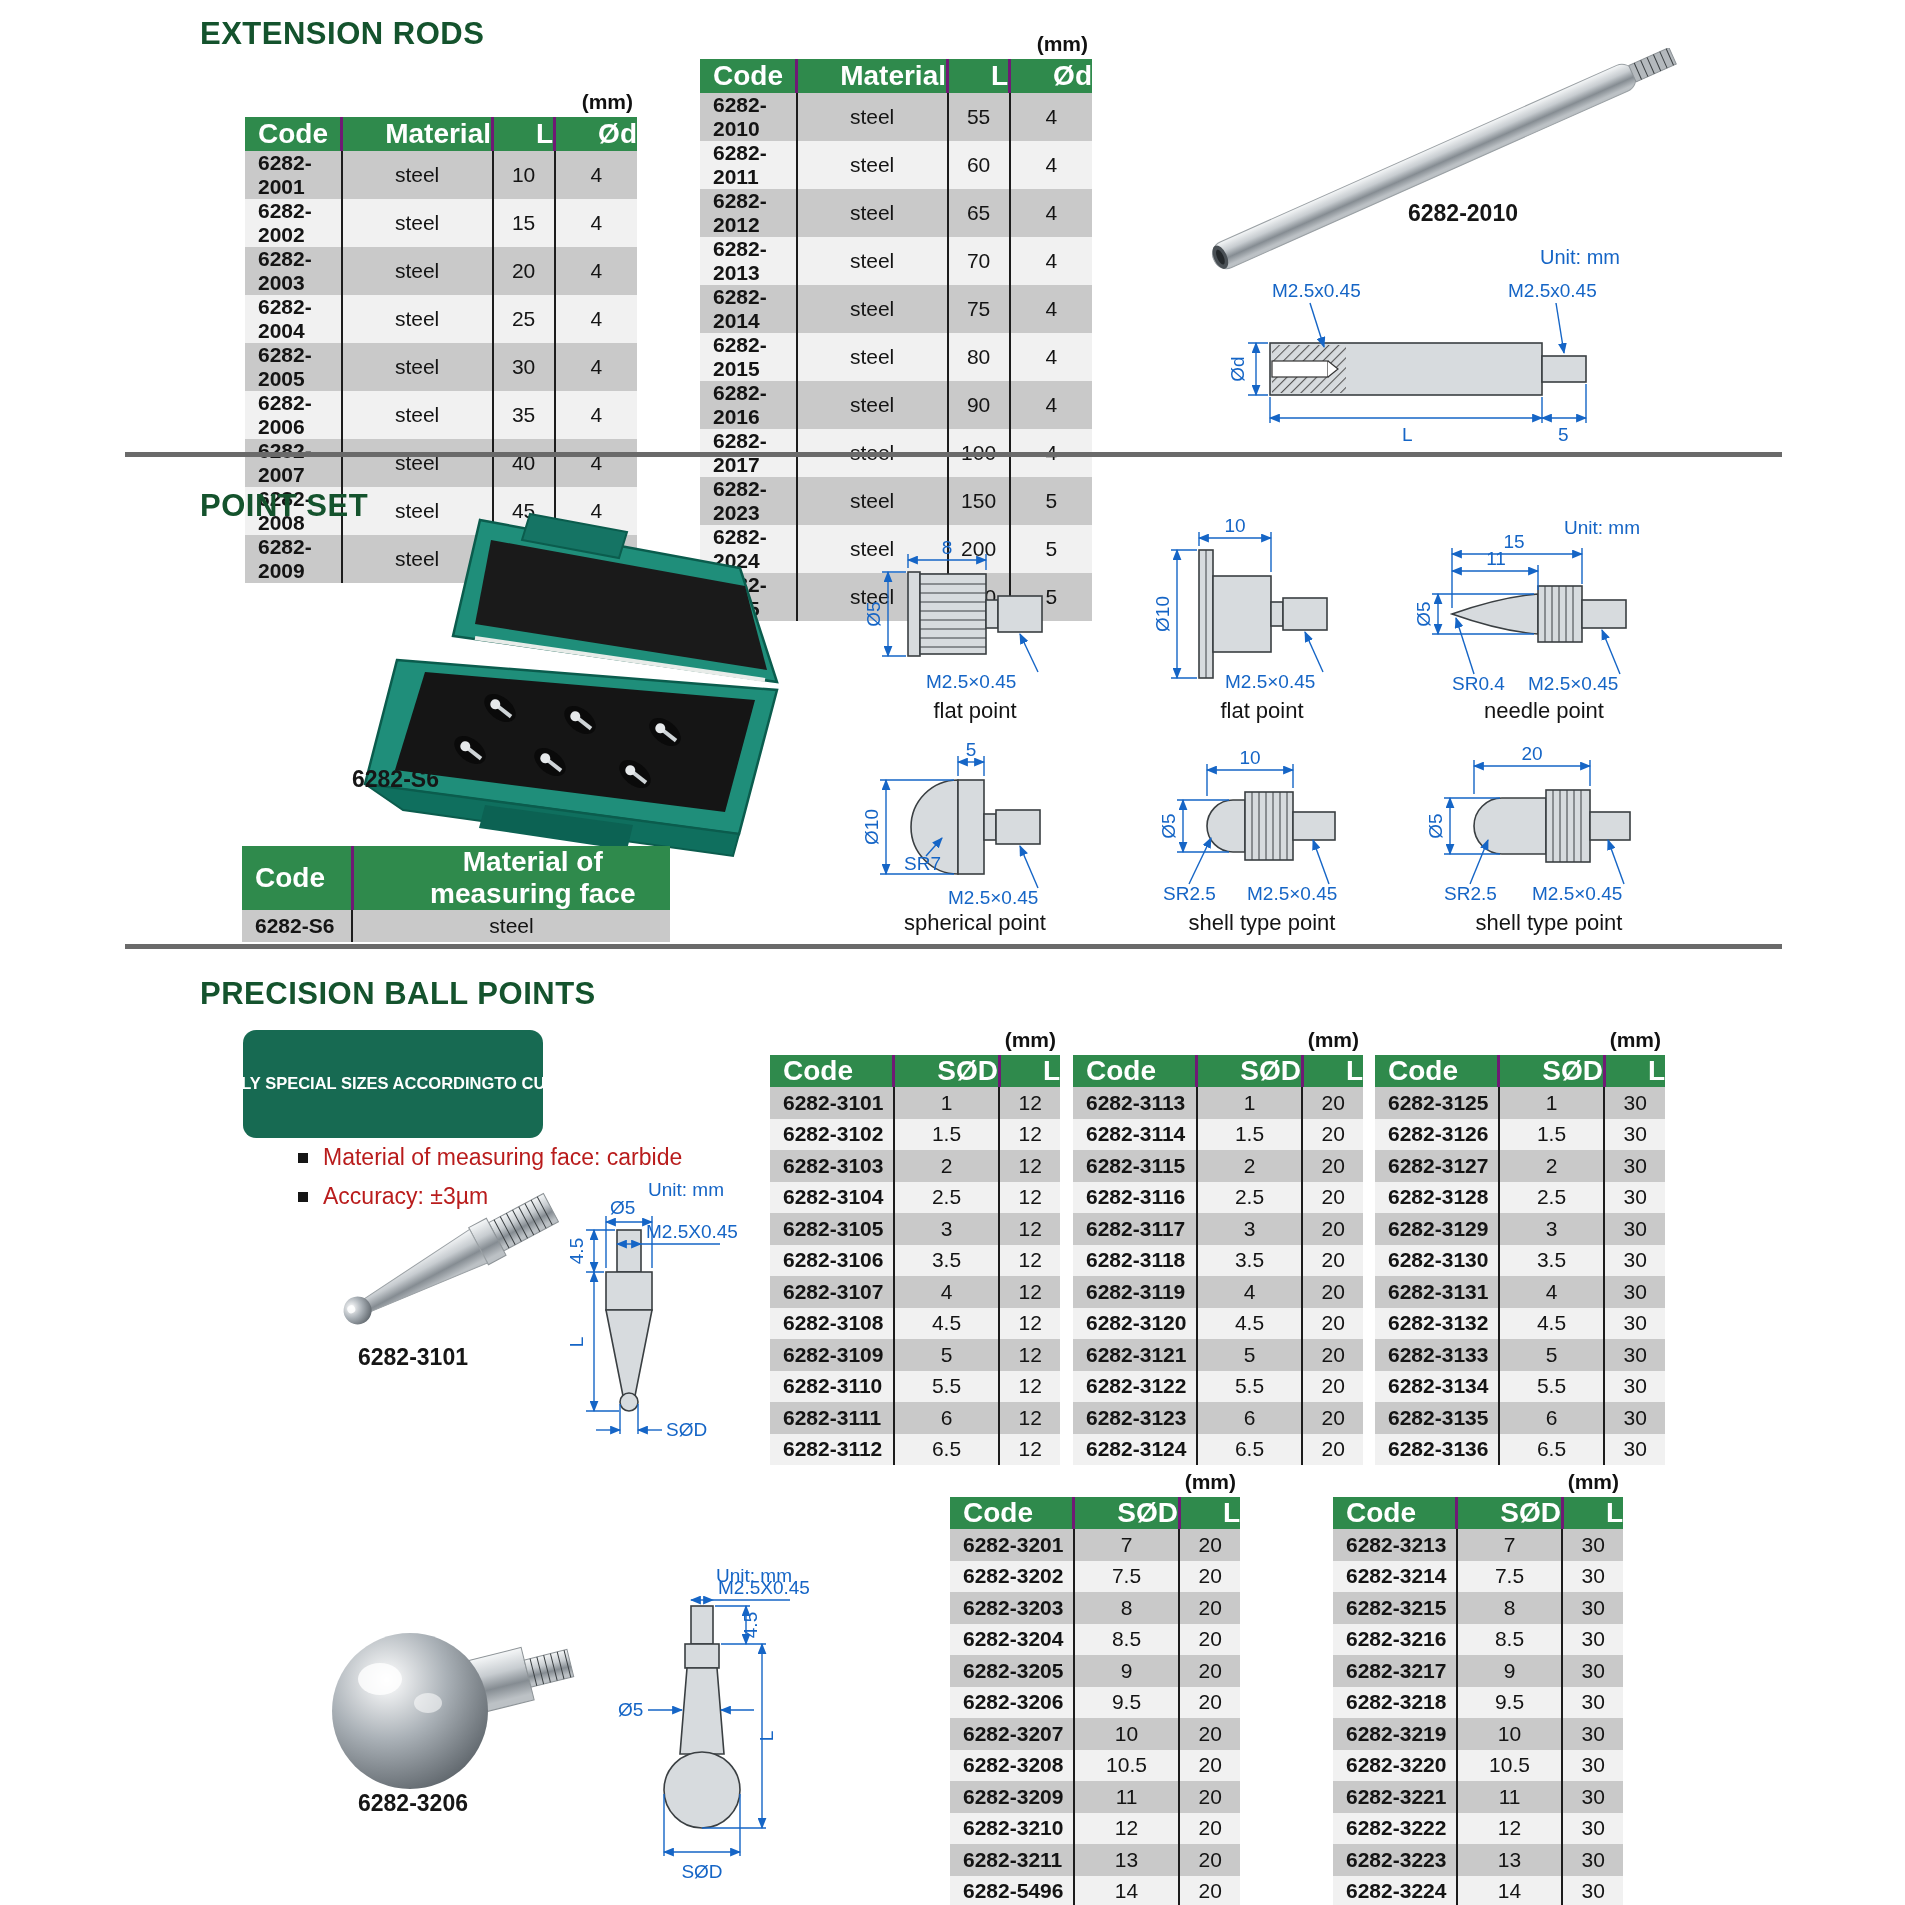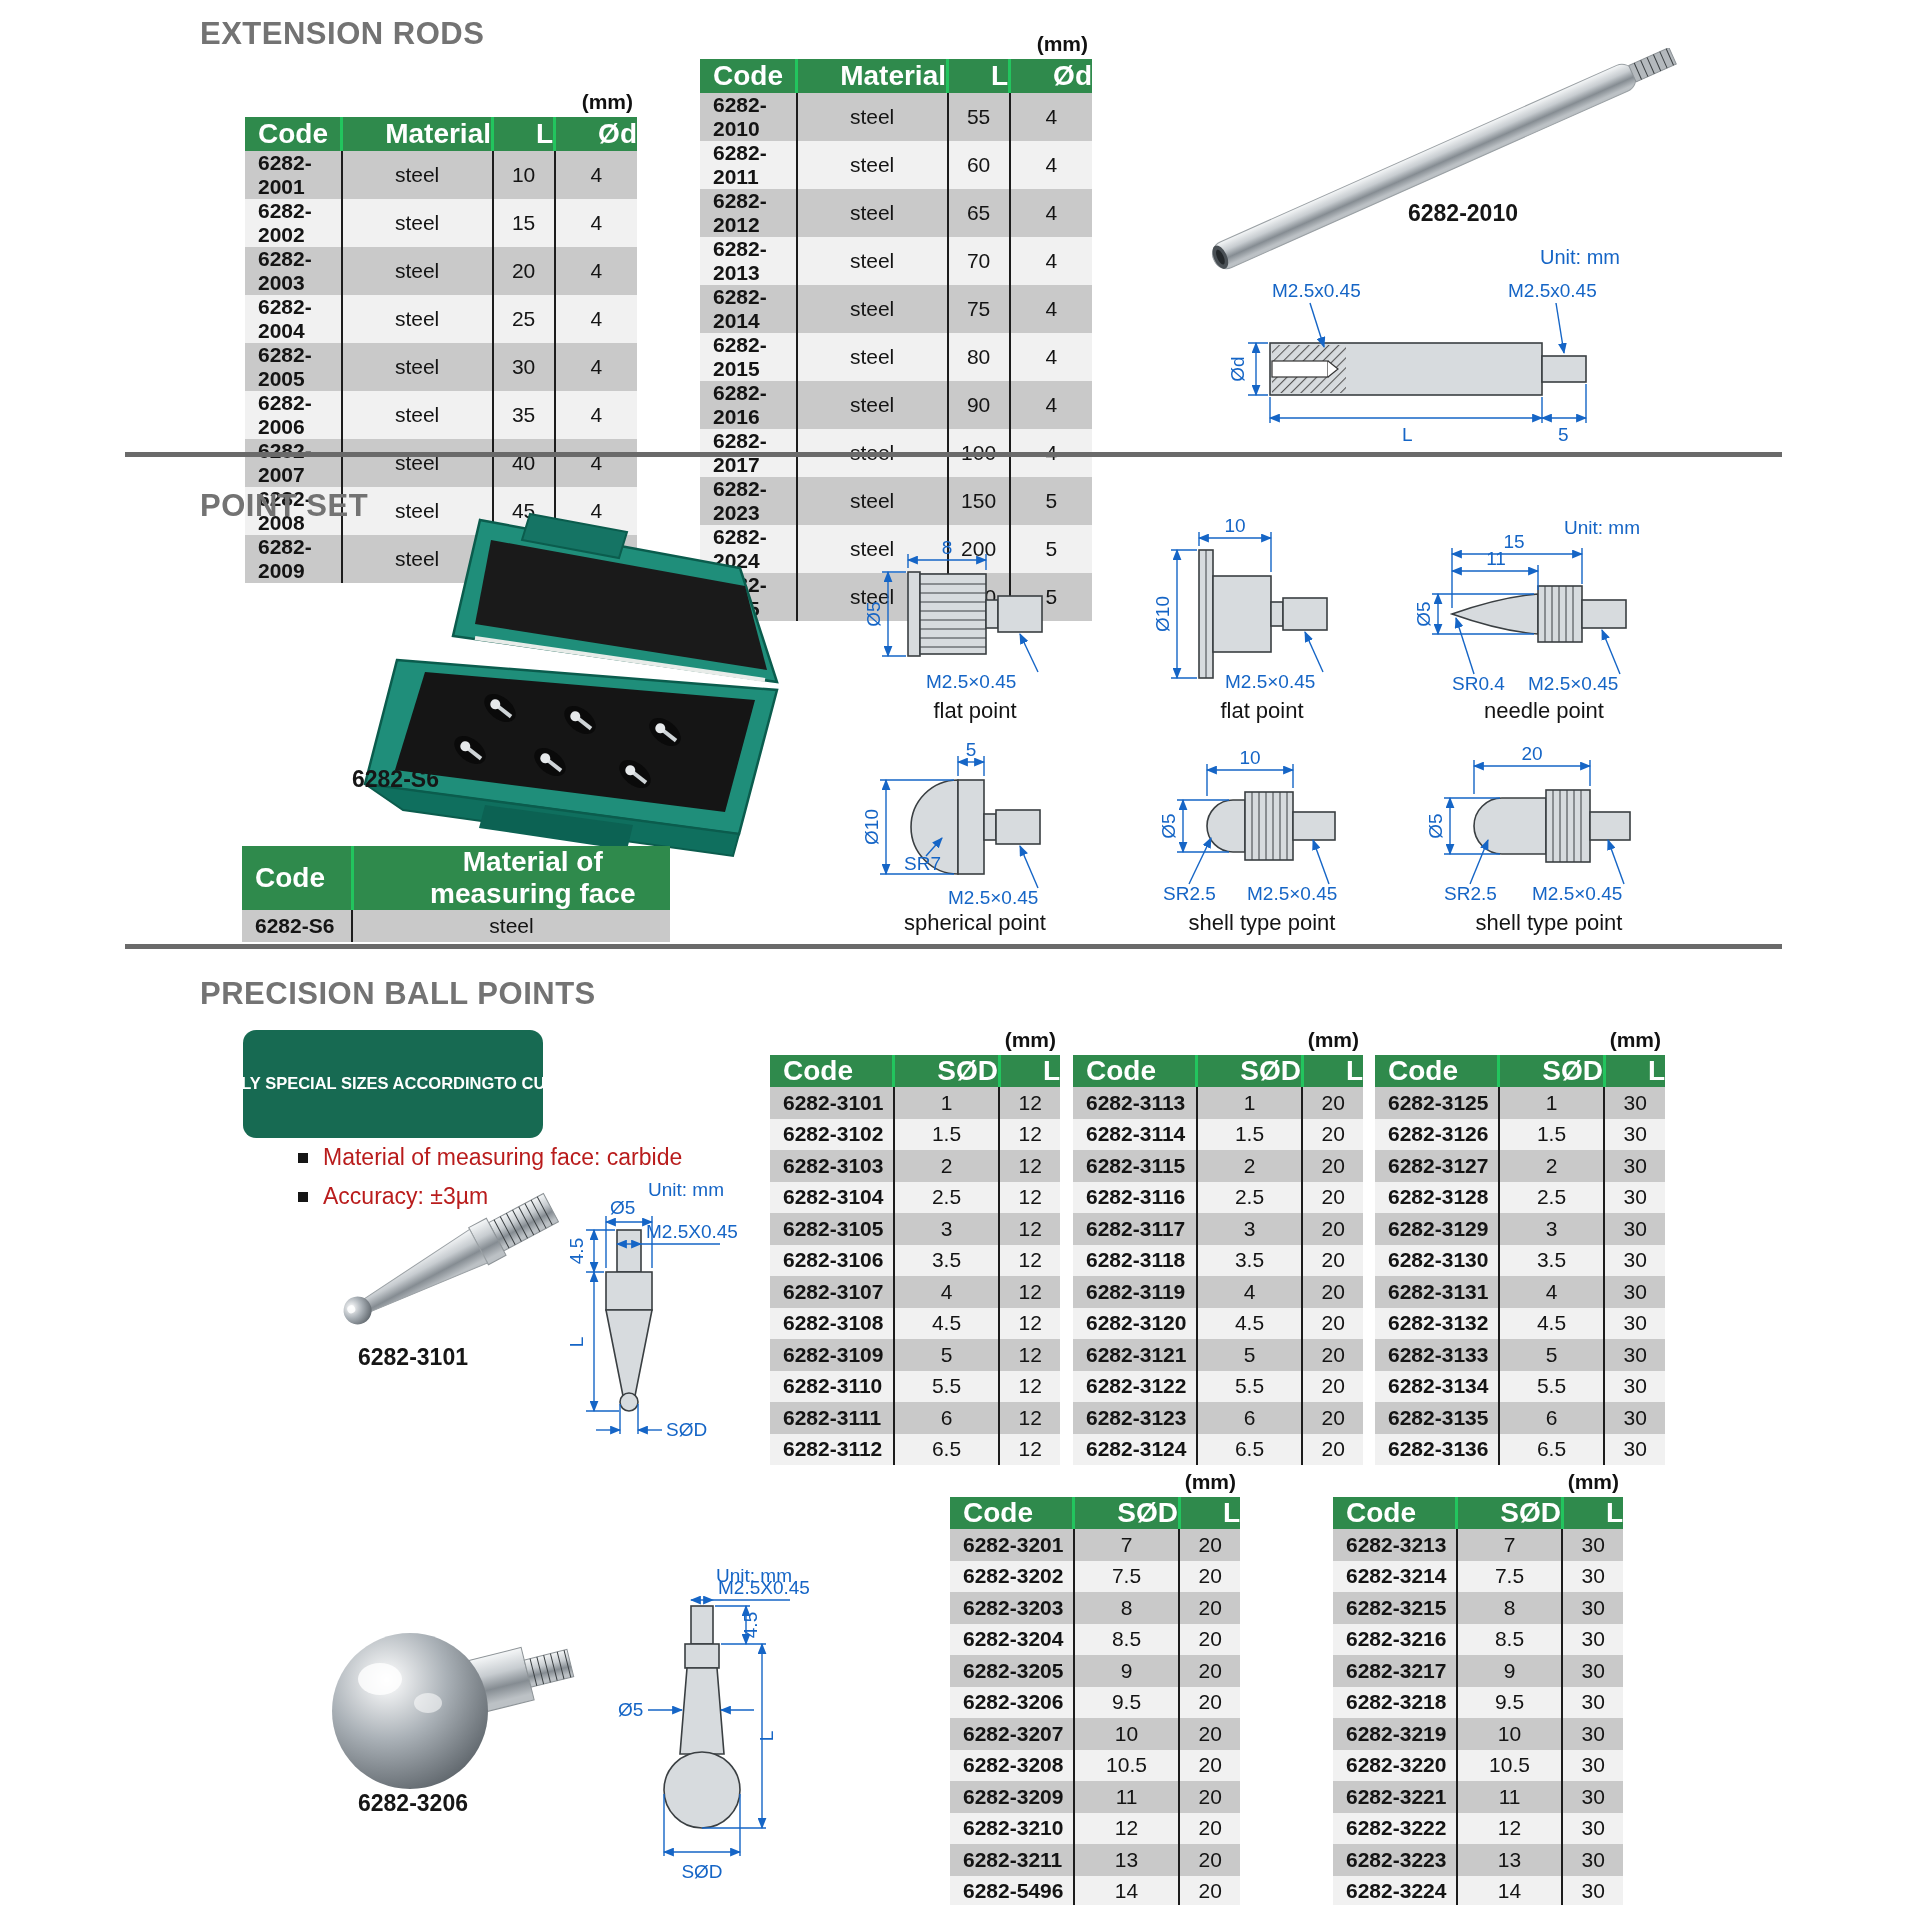--- a/index.html
+++ b/index.html
@@ -2,26 +2,26 @@
 <html style="--header-green: #2f8a4c; --banner-green: #176a52; --dim-blue: #1565c6; --case-green: #1f8e7a; --row-dark: #c9c9c9; --row-light: #f1f1f1; --separator-gray: #6a6a6a;"><head>
 <meta charset="utf-8">
 <style>
   :root{
     --header-green:#2f8a4c; --banner-green:#176a52; --dim-blue:#1565c6;
     --case-green:#1f8e7a; --row-dark:#c9c9c9; --row-light:#f1f1f1; --separator-gray:#6a6a6a;
   }
   html,body{margin:0;padding:0;background:#fff;}
   body{font-family:"Liberation Sans", sans-serif; color:#111;}
   .page{position:relative;width:1905px;height:1905px;background:#fff;overflow:hidden;}
-  .sec-title{position:absolute;font-size:31px;font-weight:bold;letter-spacing:.5px;color:#737373;}
+  .sec-title{position:absolute;font-size:31px;font-weight:bold;letter-spacing:.5px;color:#14532d;}
   .mm-note{text-align:right;font-size:21px;font-weight:bold;padding-right:4px;margin-bottom:3px;}
   .tbl-wrap{position:absolute;}
   table.dtable{border-collapse:collapse;table-layout:fixed;}
   table.dtable th{background:var(--header-green);color:#fff;font-size:28px;font-weight:bold;height:34px;text-align:center;padding:0;}
-  table.dtable th+th{border-left:3px solid #22c55e;padding-left:42px;}
+  table.dtable th+th{border-left:3px solid #701a75;padding-left:42px;}
   table.dtable td{font-size:21px;text-align:center;height:32px;padding:0;color:#141414;}
   table.dtable td+td{border-left:2px solid #1c1c1c;}
   table.dtable th.col-code, table.dtable td.cell-code{text-align:left;padding-left:13px;}
   td.cell-code{font-weight:bold;}
   tr.row-dark td{background:var(--row-dark);}
   tr.row-light td{background:var(--row-light);}
   .compact table.dtable th{height:30px;}
   .compact table.dtable td{height:31.5px;}
   .separator{position:absolute;left:125px;width:1657px;height:5px;background:var(--separator-gray);}
   .caption{position:absolute;font-size:23px;font-weight:bold;color:#161616;}

